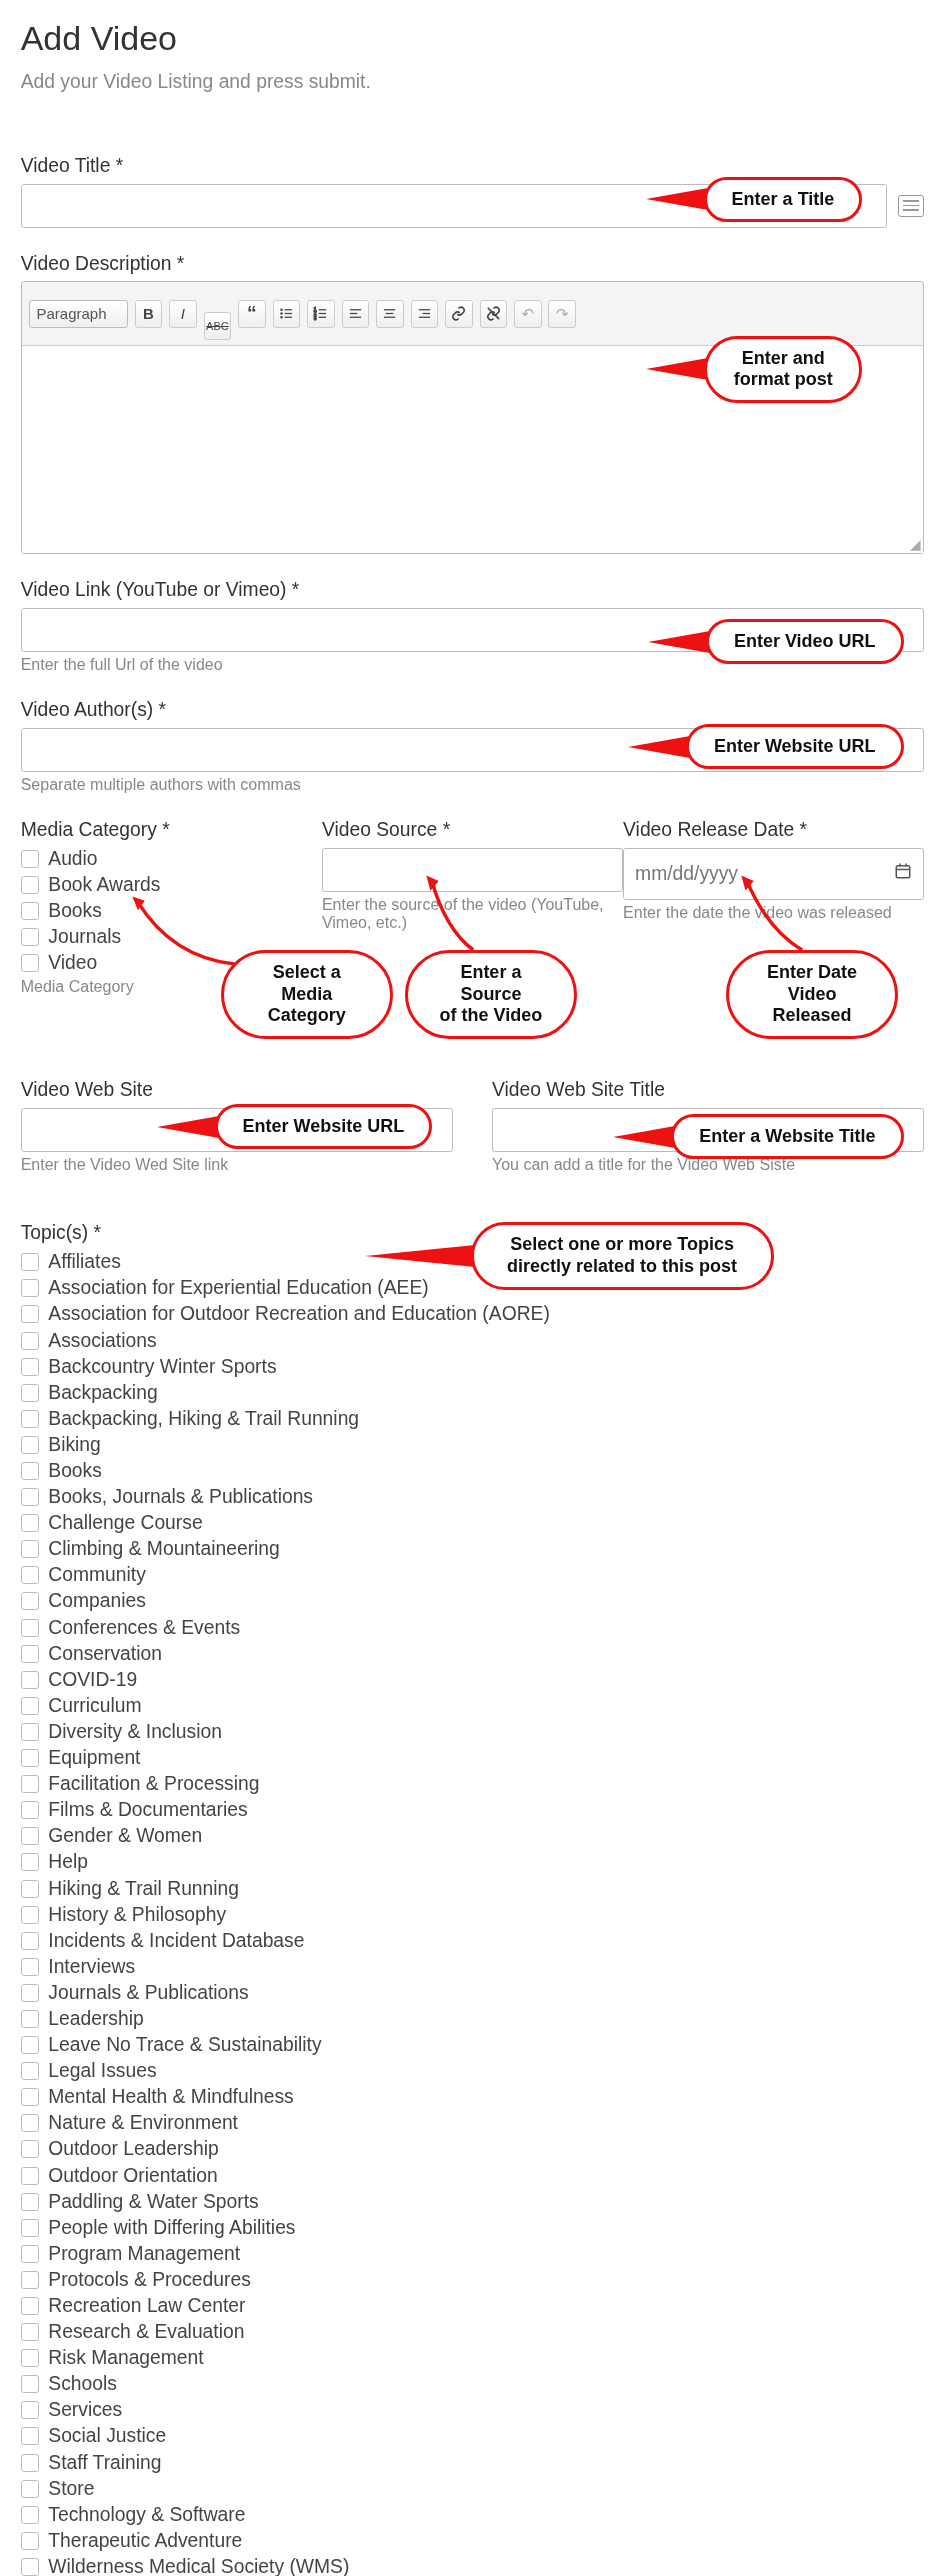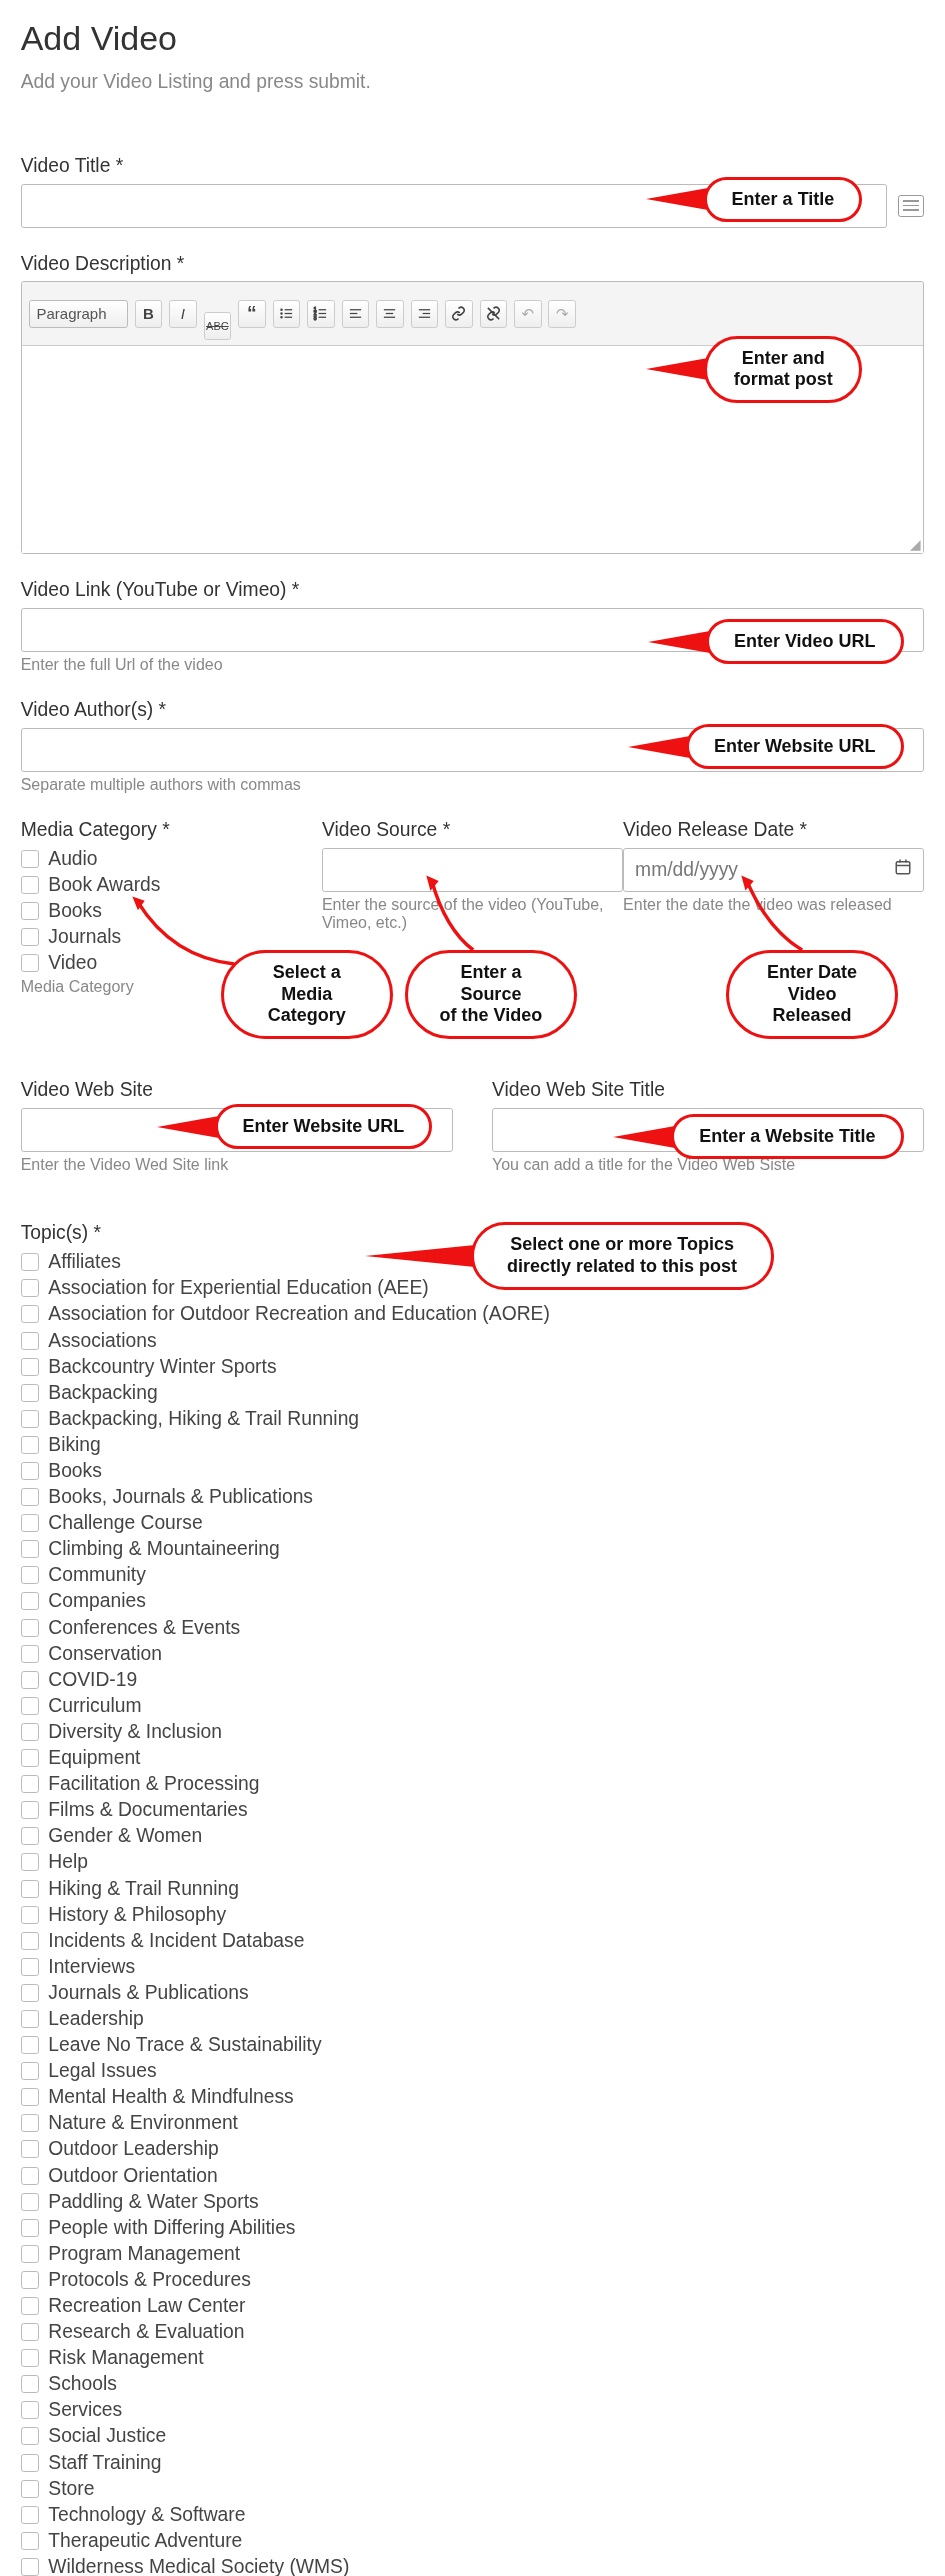--- a/index.html
+++ b/index.html
@@ -50,21 +50,21 @@
   .resize-handle { position:absolute; right:2.8px; bottom:1.4px; color:#aaa; font-size:13.8px; }
 
   .checkbox-row { display:flex; align-items:center; gap:9.6px; margin-bottom:4.1px; }
   .cbox {
     width:18px; height:18px; border:0.7px solid #bbb; border-radius:2.8px; background:#fff;
   }
   .three-col { display:flex; }
   .col { flex:1; }
   .date-input {
     display:flex; align-items:center; justify-content:space-between;
-    border:0.7px solid #bbb; border-radius:2.8px; height:44px; padding:0 11px;
+    border:0.7px solid #bbb; border-radius:2.8px; height:52px; padding:0 11px;
     color:#777; font-size:19.3px;
   }
   .two-col { display:flex; gap:39px; }
 
   
   .callout {
     position:absolute; display:flex; align-items:center; pointer-events:none;
   }
   .bubble {
     border:3.4px solid #e11; border-radius:688px; background:#fff;

